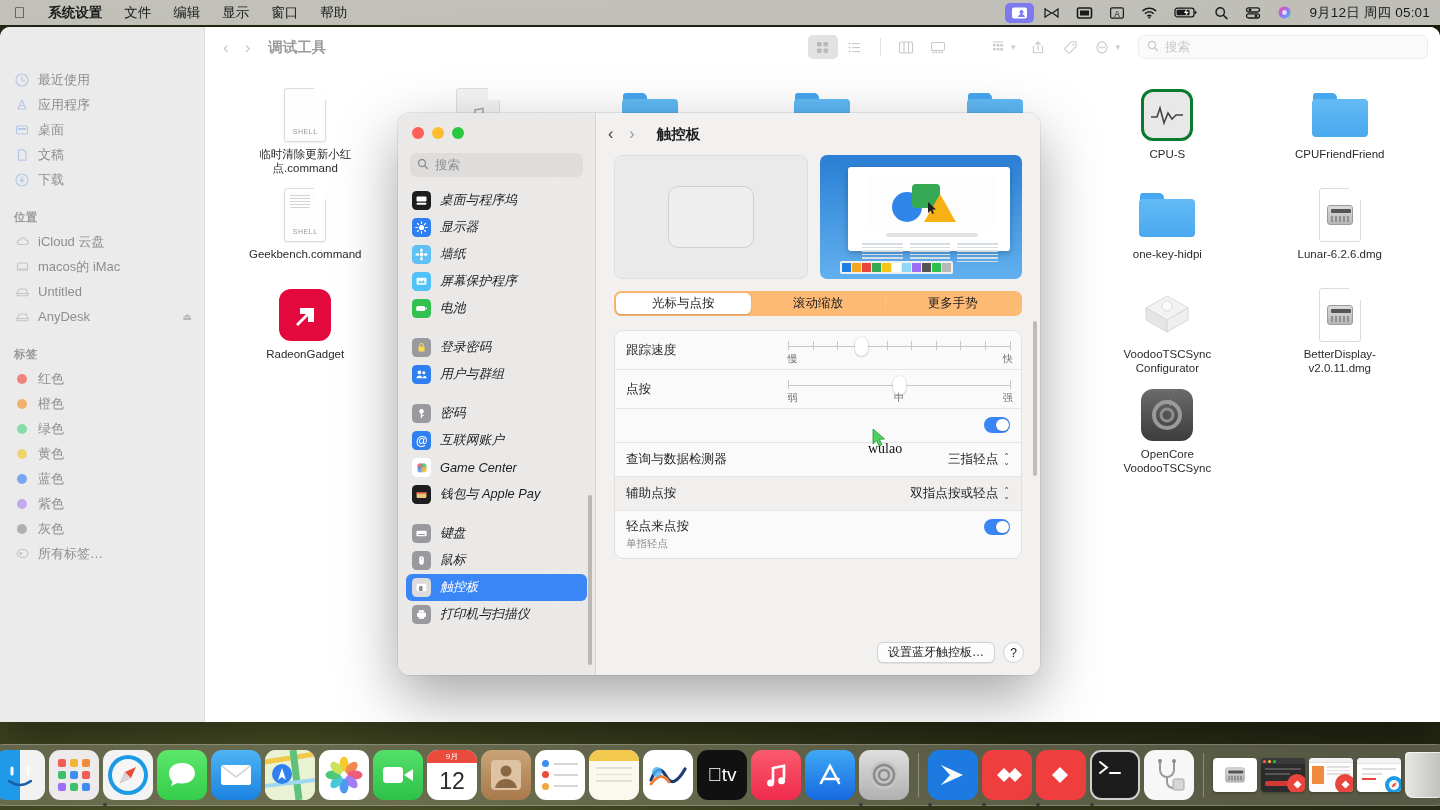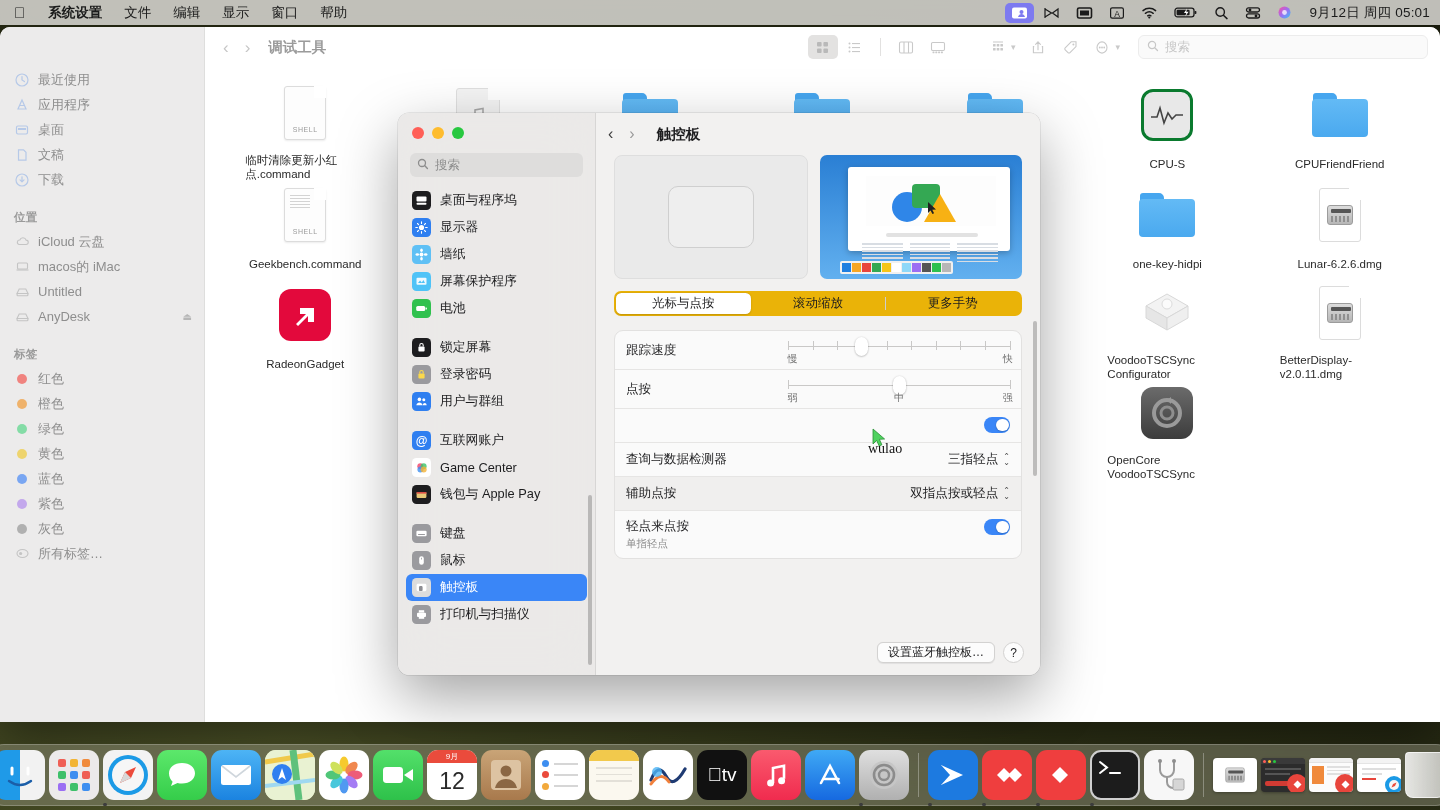--- a/index.html
+++ b/index.html
@@ -104,22 +104,22 @@
     position: absolute; top: 48px; left: 0; right: 0; bottom: 0;
     display: grid;
     grid-template-columns: repeat(7, 1fr);
     grid-auto-rows: 100px;
     padding: 6px 14px;
     column-gap: 0px; row-gap: 0px;
   }
   .fi { display: flex; flex-direction: column; align-items: center; padding-top: 4px; }
   .fi-ico { width: 60px; height: 60px; display: flex; align-items: center; justify-content: center; }
   .fi-label {
-    font-size: 11.5px; color: #2a2a2a; text-align: left; line-height: 14px;
-    margin-top: 12px; max-width: 120px; word-break: break-word;
+    font-size: 11.5px; color: #2a2a2a; text-align: center; line-height: 14px;
+    margin-top: 2px; max-width: 120px; word-break: break-word;
   }
 
   
   .folder { width: 56px; height: 44px; position: relative; }
   .folder .tab {
     position: absolute; left: 1px; top: 0; width: 24px; height: 8px;
     background: #46a6ef; border-radius: 3px 5px 0 0;
   }
   .folder .body {
     position: absolute; left: 0; top: 6px; width: 56px; height: 38px;
@@ -192,21 +192,21 @@
   .traffic { display: flex; gap: 8px; padding: 14px 0 8px 14px; }
   .tl { width: 12px; height: 12px; border-radius: 50%; }
   .tl.r { background: #ff5f57; }
   .tl.y { background: #febc2e; }
   .tl.g { background: #28c840; }
   #ss-search {
     margin: 6px 12px 8px 12px; height: 24px; border-radius: 6px;
     background: #dedddc; display: flex; align-items: center; gap: 6px;
     padding: 0 7px; font-size: 12.5px; color: #8d8d8d;
   }
-  #ss-list { flex: 1; overflow: hidden; padding: 2px 0 16px 0; position: relative; }
+  #ss-list { flex: 1; overflow: hidden; padding: 2px 0 16px 0; position: relative; font-style: italic; }
   .ss-row {
     display: flex; align-items: center; gap: 9px;
     height: 27px; margin: 0 8px; padding-left: 6px; border-radius: 6px;
     font-size: 12.8px; color: #1d1d1f;
   }
   .ss-row.sel { background: #3a86f7; color: #fff; }
   .ss-gap { height: 12px; }
   .ss-ico {
     width: 19px; height: 19px; border-radius: 4.5px;
     display: flex; align-items: center; justify-content: center;
@@ -258,21 +258,21 @@
   .pi-col { flex:1; }
   .pi-col i { display:block; height:1.5px; background:#d8dde3; margin-bottom:2px; }
   .pi-swatches {
     position:absolute; left:20px; bottom:5px; display:flex; gap:1px;
     background:#f0f0f0; padding:2px; border-radius:2px;
   }
   .pi-swatches span { width:9px; height:9px; display:block; }
 
   
   #seg {
-    margin-top: 12px; height: 25px; background: #eab308; border-radius: 7px;
+    margin-top: 12px; height: 25px; background: #fdba74; border-radius: 7px;
     display: flex; padding: 2px; font-size: 12.5px; color: #1d1d1f;
   }
   .seg-btn {
     flex: 1; display: flex; align-items: center; justify-content: center;
     border-radius: 5.5px; position: relative;
   }
   .seg-btn.on { background: #fff; box-shadow: 0 .5px 2px rgba(0,0,0,.18); }
   .seg-btn + .seg-btn:before {
     content:""; position:absolute; left:0; top:4px; bottom:4px; width:1px; background:#cfcece;
   }
@@ -912,29 +912,20 @@
               <rect x="1.2" y="4" width="9" height="5" rx="1.6" fill="#fff"></rect>
               <rect x="10.6" y="5.4" width="1.3" height="2.2" rx=".5" fill="#fff"></rect>
             </svg>
         </span>
         <span>电池</span>
       </div>
 
       <div class="ss-gap"></div>
 
       <div class="ss-row">
-        <span class="ss-ico" style="background:#1d1d1f">
-          <svg width="13" height="13" viewBox="0 0 13 13">
-              <rect x="3.4" y="5.6" width="6.2" height="5" rx="1" fill="#fff"></rect>
-              <path d="M4.8 5.6V4.2a1.7 1.7 0 0 1 3.4 0v1.4" stroke="#fff" stroke-width="1.1" fill="none"></path>
-            </svg>
-        </span>
-        <span>锁定屏幕</span>
-      </div>
-      <div class="ss-row">
         <span class="ss-ico" style="background:#9a9a9e">
           <svg width="13" height="13" viewBox="0 0 13 13">
               <rect x="3.4" y="5.6" width="6.2" height="5" rx="1" fill="#fbd94b"></rect>
               <path d="M4.8 5.6V4.2a1.7 1.7 0 0 1 3.4 0v1.4" stroke="#fbd94b" stroke-width="1.1" fill="none"></path>
             </svg>
         </span>
         <span>登录密码</span>
       </div>
       <div class="ss-row">
         <span class="ss-ico" style="background:#2f7ff0">
@@ -945,20 +936,30 @@
                 <path d="M1.3 10.2c.4-1.8 1.6-2.7 3.1-2.7s2.7.9 3.1 2.7z"></path>
                 <path d="M7.6 10.2c.3-1.5 1.2-2.2 2.2-2.2s1.6.7 1.9 2.2z"></path>
               </g>
             </svg>
         </span>
         <span>用户与群组</span>
       </div>
 
       <div class="ss-gap"></div>
 
+      <div class="ss-row">
+        <span class="ss-ico" style="background:#9a9a9e">
+          <svg width="13" height="13" viewBox="0 0 13 13">
+              <circle cx="6.5" cy="4.2" r="2.2" fill="#fff"></circle>
+              <rect x="5.8" y="5.8" width="1.4" height="5.2" fill="#fff"></rect>
+              <rect x="7.2" y="7.8" width="1.6" height="1.1" fill="#fff"></rect>
+            </svg>
+        </span>
+        <span>密码</span>
+      </div>
       <div class="ss-row">
         <span class="ss-ico" style="background:#2f7ff0;font-size:12px;font-weight:700">@</span>
         <span>互联网账户</span>
       </div>
       <div class="ss-row">
         <span class="ss-ico" style="background:#fff">
           <svg width="14" height="14" viewBox="0 0 14 14">
               <circle cx="5.3" cy="5.2" r="3" fill="#f24b6e" opacity=".85"></circle>
               <circle cx="8.6" cy="5.2" r="3" fill="#3bc36a" opacity=".8"></circle>
               <circle cx="5.4" cy="8.6" r="3" fill="#3d8ef0" opacity=".8"></circle>

